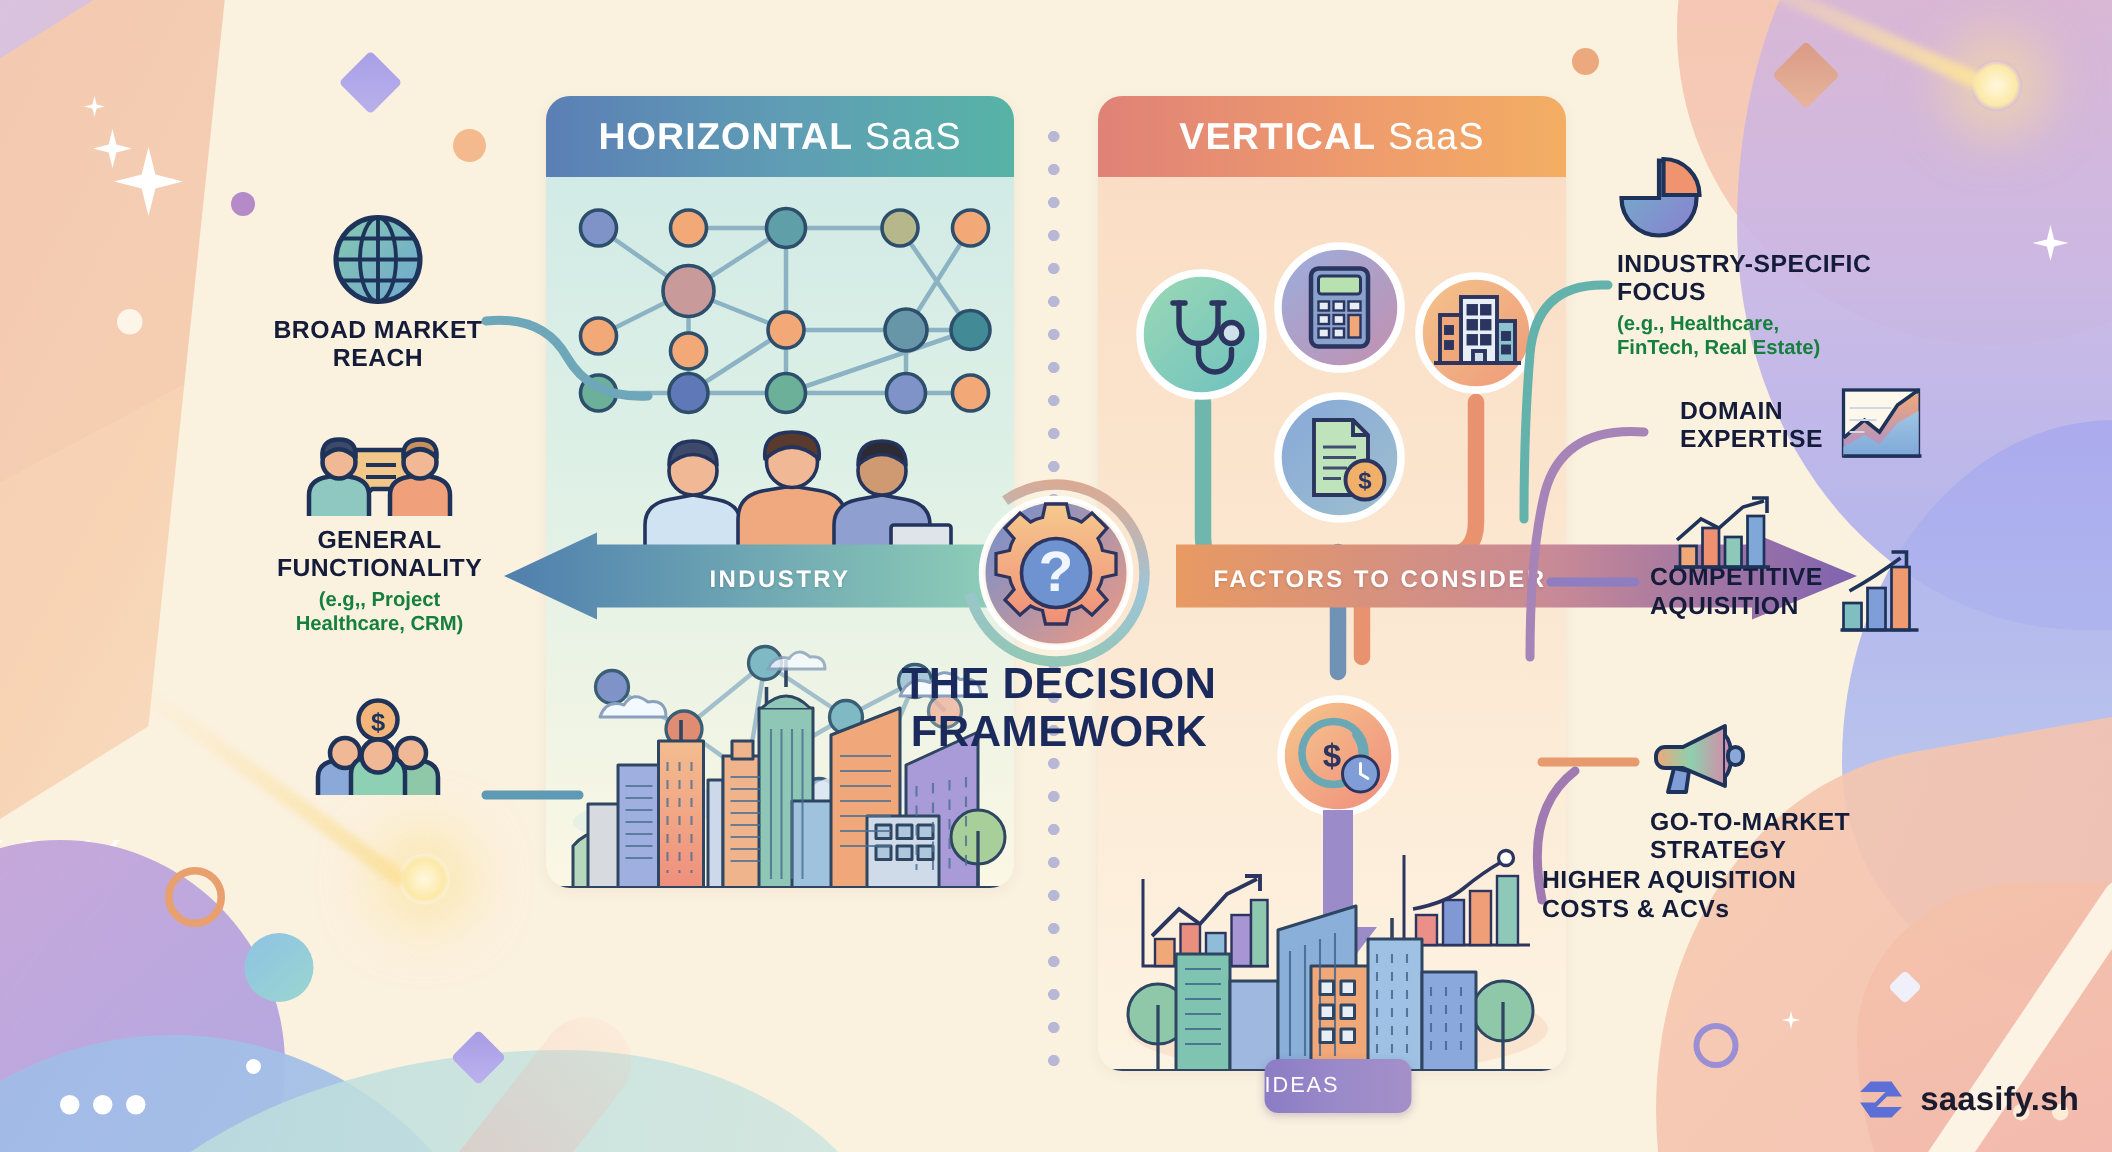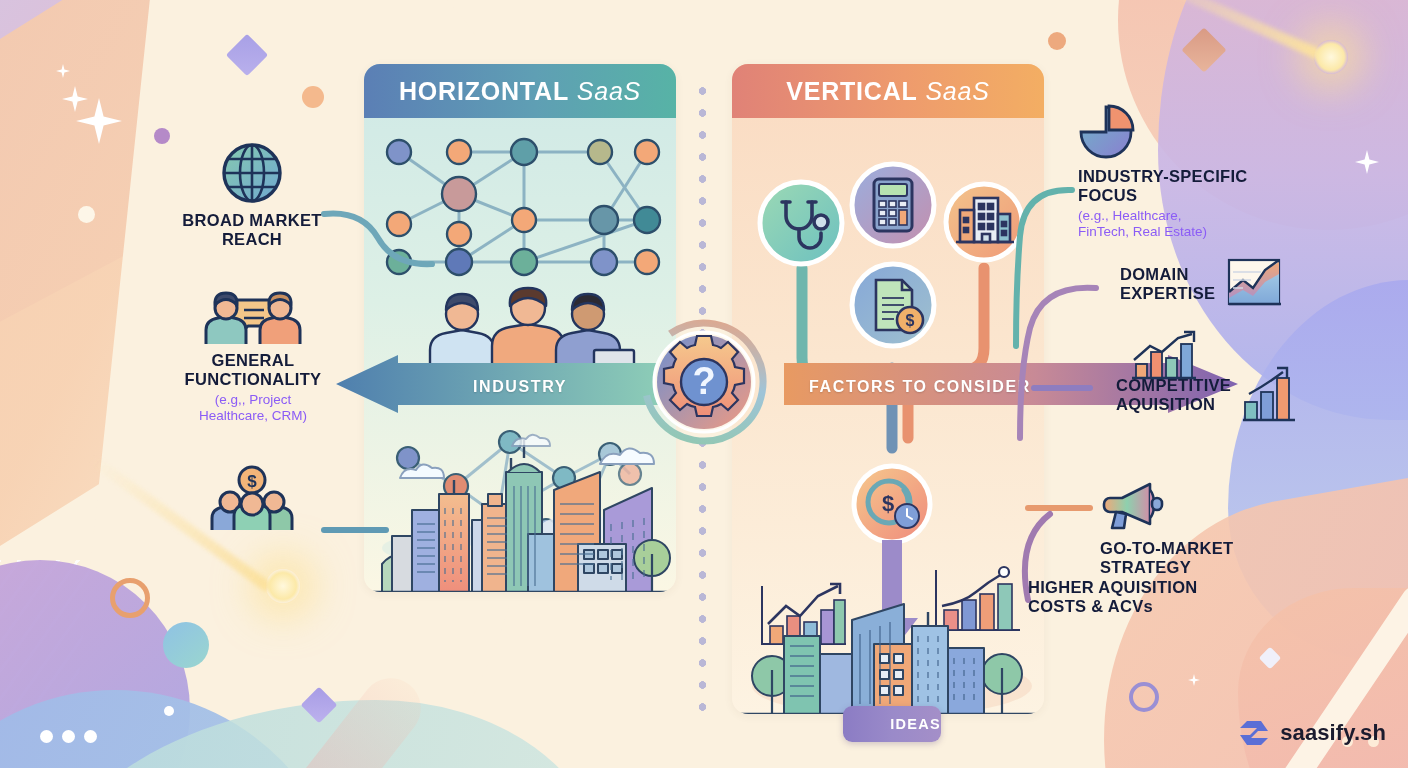--- a/index.html
+++ b/index.html
@@ -107,21 +107,21 @@
   .dot{position:absolute;border-radius:50%;}
   .ring{position:absolute;border-radius:50%;background:transparent;}
 
   
   .panel{position:absolute;border-radius:16px;overflow:hidden;
     box-shadow:0 2px 10px rgba(90,70,50,.06);}
   .panel-head{
     height:54px;display:flex;align-items:center;justify-content:center;
     color:#fff;font-size:25px;font-weight:700;letter-spacing:.8px;
   }
-  .panel-head .light{font-weight:400;font-style:italic;}
+  .panel-head .light{font-weight:400;}
   .panel-hz{left:364px;top:64px;width:312px;height:528px;background:linear-gradient(180deg,#cfe9e6 0%,#ddf0e6 45%,#fbf7e4 100%);}
   .panel-hz .panel-head{background:linear-gradient(90deg,#5b7fb5 0%,#5f9fb4 55%,#57b3a6 100%);}
   .panel-vt{left:732px;top:64px;width:312px;height:650px;background:linear-gradient(180deg,#fadbc2 0%,#fbe6cf 45%,#fdf3e2 100%);}
   .panel-vt .panel-head{background:linear-gradient(90deg,#e08277 0%,#ee9b6d 55%,#f3ae63 100%);}
 
   .dotted-divider{position:absolute;left:698px;top:80px;width:9px;height:636px;
     background-image:radial-gradient(circle,#b9b7d6 3.6px,rgba(0,0,0,0) 4px);
     background-size:9px 22px;background-repeat:repeat-y;}
 
   
@@ -139,43 +139,43 @@
   
   .hub{position:absolute;left:640px;top:318px;width:128px;height:128px;}
   .hub-title{
     position:absolute;left:566px;top:440px;width:280px;text-align:center;
     color:#1b2a5c;font-size:29px;font-weight:700;line-height:1.12;letter-spacing:.3px;
   }
 
   
   .feat{position:absolute;text-align:center;}
   .feat .ttl{color:#141c3a;font-size:16.5px;font-weight:700;line-height:1.17;letter-spacing:.3px;}
-  .feat .sub{color:#8b5cf6;font-size:13.5px;font-weight:400;line-height:1.2;margin-top:2px;}
+  .feat .sub{color:#15803d;font-size:13.5px;font-weight:700;line-height:1.2;margin-top:2px;}
   .feat .ico{display:block;margin:0 auto 7px auto;}
 
   
   .f-broad{left:152px;top:142px;width:200px;}
   .f-general{left:140px;top:282px;width:226px;}
   .f-lower{left:152px;top:466px;width:200px;}
   
   .f-industry{left:1078px;top:104px;width:224px;}
   .f-domain{left:1120px;top:258px;width:200px;}
   .f-comp{left:1100px;top:362px;width:200px;}
   .f-gtm{left:1100px;top:480px;width:200px;}
   .f-higher{left:1028px;top:578px;width:240px;}
 
   .f-domain .ttl,.f-comp .ttl,.f-gtm .ttl,.f-higher .ttl,.f-industry .ttl{text-align:left;}
   .f-industry .sub{text-align:left;}
 
   
   .ideas{
     position:absolute;left:843px;top:706px;width:98px;height:36px;border-radius:9px;
     background:linear-gradient(90deg,#8b7cc4 0%,#9a8ac9 50%,#a48fc8 100%);
-    display:flex;align-items:center;justify-content:flex-end;
-    color:#fff;font-size:14.5px;font-weight:700;letter-spacing:1.3px;
+    display:flex;align-items:center;justify-content:flex-start;
+    color:#fff;font-size:14.5px;font-weight:400;letter-spacing:1.3px;
     box-shadow:0 2px 6px rgba(80,60,120,.25);
   }
 
   
   .logo{position:absolute;right:22px;bottom:18px;display:flex;align-items:center;gap:9px;}
   .logo .txt{color:#1b1b2e;font-size:22px;font-weight:600;letter-spacing:.1px;}
 
   svg{display:block;overflow:visible;}
 </style>
 </head>
@@ -626,20 +626,24 @@
     <circle cx="64" cy="64" r="59" fill="none" stroke="url(#ringg)" stroke-width="7" stroke-dasharray="300 70" transform="rotate(-125 64 64)"></circle>
     <circle cx="64" cy="64" r="50" fill="#fdf6ea" stroke="#fff" stroke-width="3"></circle>
     <circle cx="64" cy="64" r="47" fill="url(#gearbg)"></circle>
     <g fill="url(#gearfg)" stroke="#2c3560" stroke-width="2.2">
       <path d="M64 18 l7 0 2 9 a24 24 0 0 1 8 3 l7 -6 10 10 -6 7 a24 24 0 0 1 3 8 l9 2 0 14 -9 2 a24 24 0 0 1 -3 8 l6 7 -10 10 -7 -6 a24 24 0 0 1 -8 3 l-2 9 -14 0 -2 -9 a24 24 0 0 1 -8 -3 l-7 6 -10 -10 6 -7 a24 24 0 0 1 -3 -8 l-9 -2 0 -14 9 -2 a24 24 0 0 1 3 -8 l-6 -7 10 -10 7 6 a24 24 0 0 1 8 -3 l2 -9 z"></path>
     </g>
     <circle cx="64" cy="64" r="23" fill="#6f92d0" stroke="#2c3560" stroke-width="2.4"></circle>
     <text x="64" y="76" text-anchor="middle" font-size="38" font-weight="700" fill="#f0f6ff" font-family="Liberation Sans, sans-serif">?</text>
   </svg>
 
+  <div class="hub-title">
+    <div>THE DECISION</div>
+    <div>FRAMEWORK</div>
+  </div>
 
   <div class="feat f-broad">
     <svg class="ico" width="62" height="62" viewBox="0 0 62 62">
       <defs>
           <linearGradient id="gl" x1="0" y1="0" x2="1" y2="1">
         <stop offset="0" stop-color="#86c9b0"></stop>
             <stop offset="1" stop-color="#6fa8d0"></stop>
           </linearGradient>
         </defs>
       <circle cx="31" cy="31" r="28" fill="url(#gl)" stroke="#1e3359" stroke-width="3.4"></circle>
@@ -735,21 +739,21 @@
       <path d="M4 40 L18 32 L28 38 L40 24 L54 16 L54 46 L4 46 Z" fill="url(#ag2)"></path>
       <path d="M4 34 L18 22 L28 30 L40 12 L54 2" fill="none" stroke="#1e3359" stroke-width="2.4"></path>
       <g stroke="#cfd8e4" stroke-width="1.4">
           <path d="M8 14 h28 M8 22 h18 M8 30 h10"></path>
         </g>
       <path d="M4 46 h52" stroke="#1e3359" stroke-width="2.4"></path>
     </svg>
   </div>
 
   <div class="feat f-comp" style="display:flex;align-items:center;gap:8px;">
-    <div style="position:relative;margin-left:16px;">
+    <div style="position:relative;">
       <svg width="78" height="48" viewBox="0 0 78 48" style="position:absolute;left:12px;top:-44px;">
         <g stroke="#1e3359" stroke-width="1.8">
           <rect x="8" y="32" width="11" height="14" fill="#f0a878"></rect>
           <rect x="23" y="20" width="11" height="26" fill="#ef9070"></rect>
           <rect x="38" y="26" width="11" height="20" fill="#8ec8b8"></rect>
           <rect x="53" y="12" width="11" height="34" fill="#7fa8d8"></rect>
         </g>
         <path d="M6 28 L22 14 L34 20 L50 6 L64 2" fill="none" stroke="#1e3359" stroke-width="2.4"></path>
         <path d="M56 0 L66 0 L66 10" fill="none" stroke="#1e3359" stroke-width="2.4"></path>
         <path d="M4 46 h64" stroke="#1e3359" stroke-width="2.4"></path>

